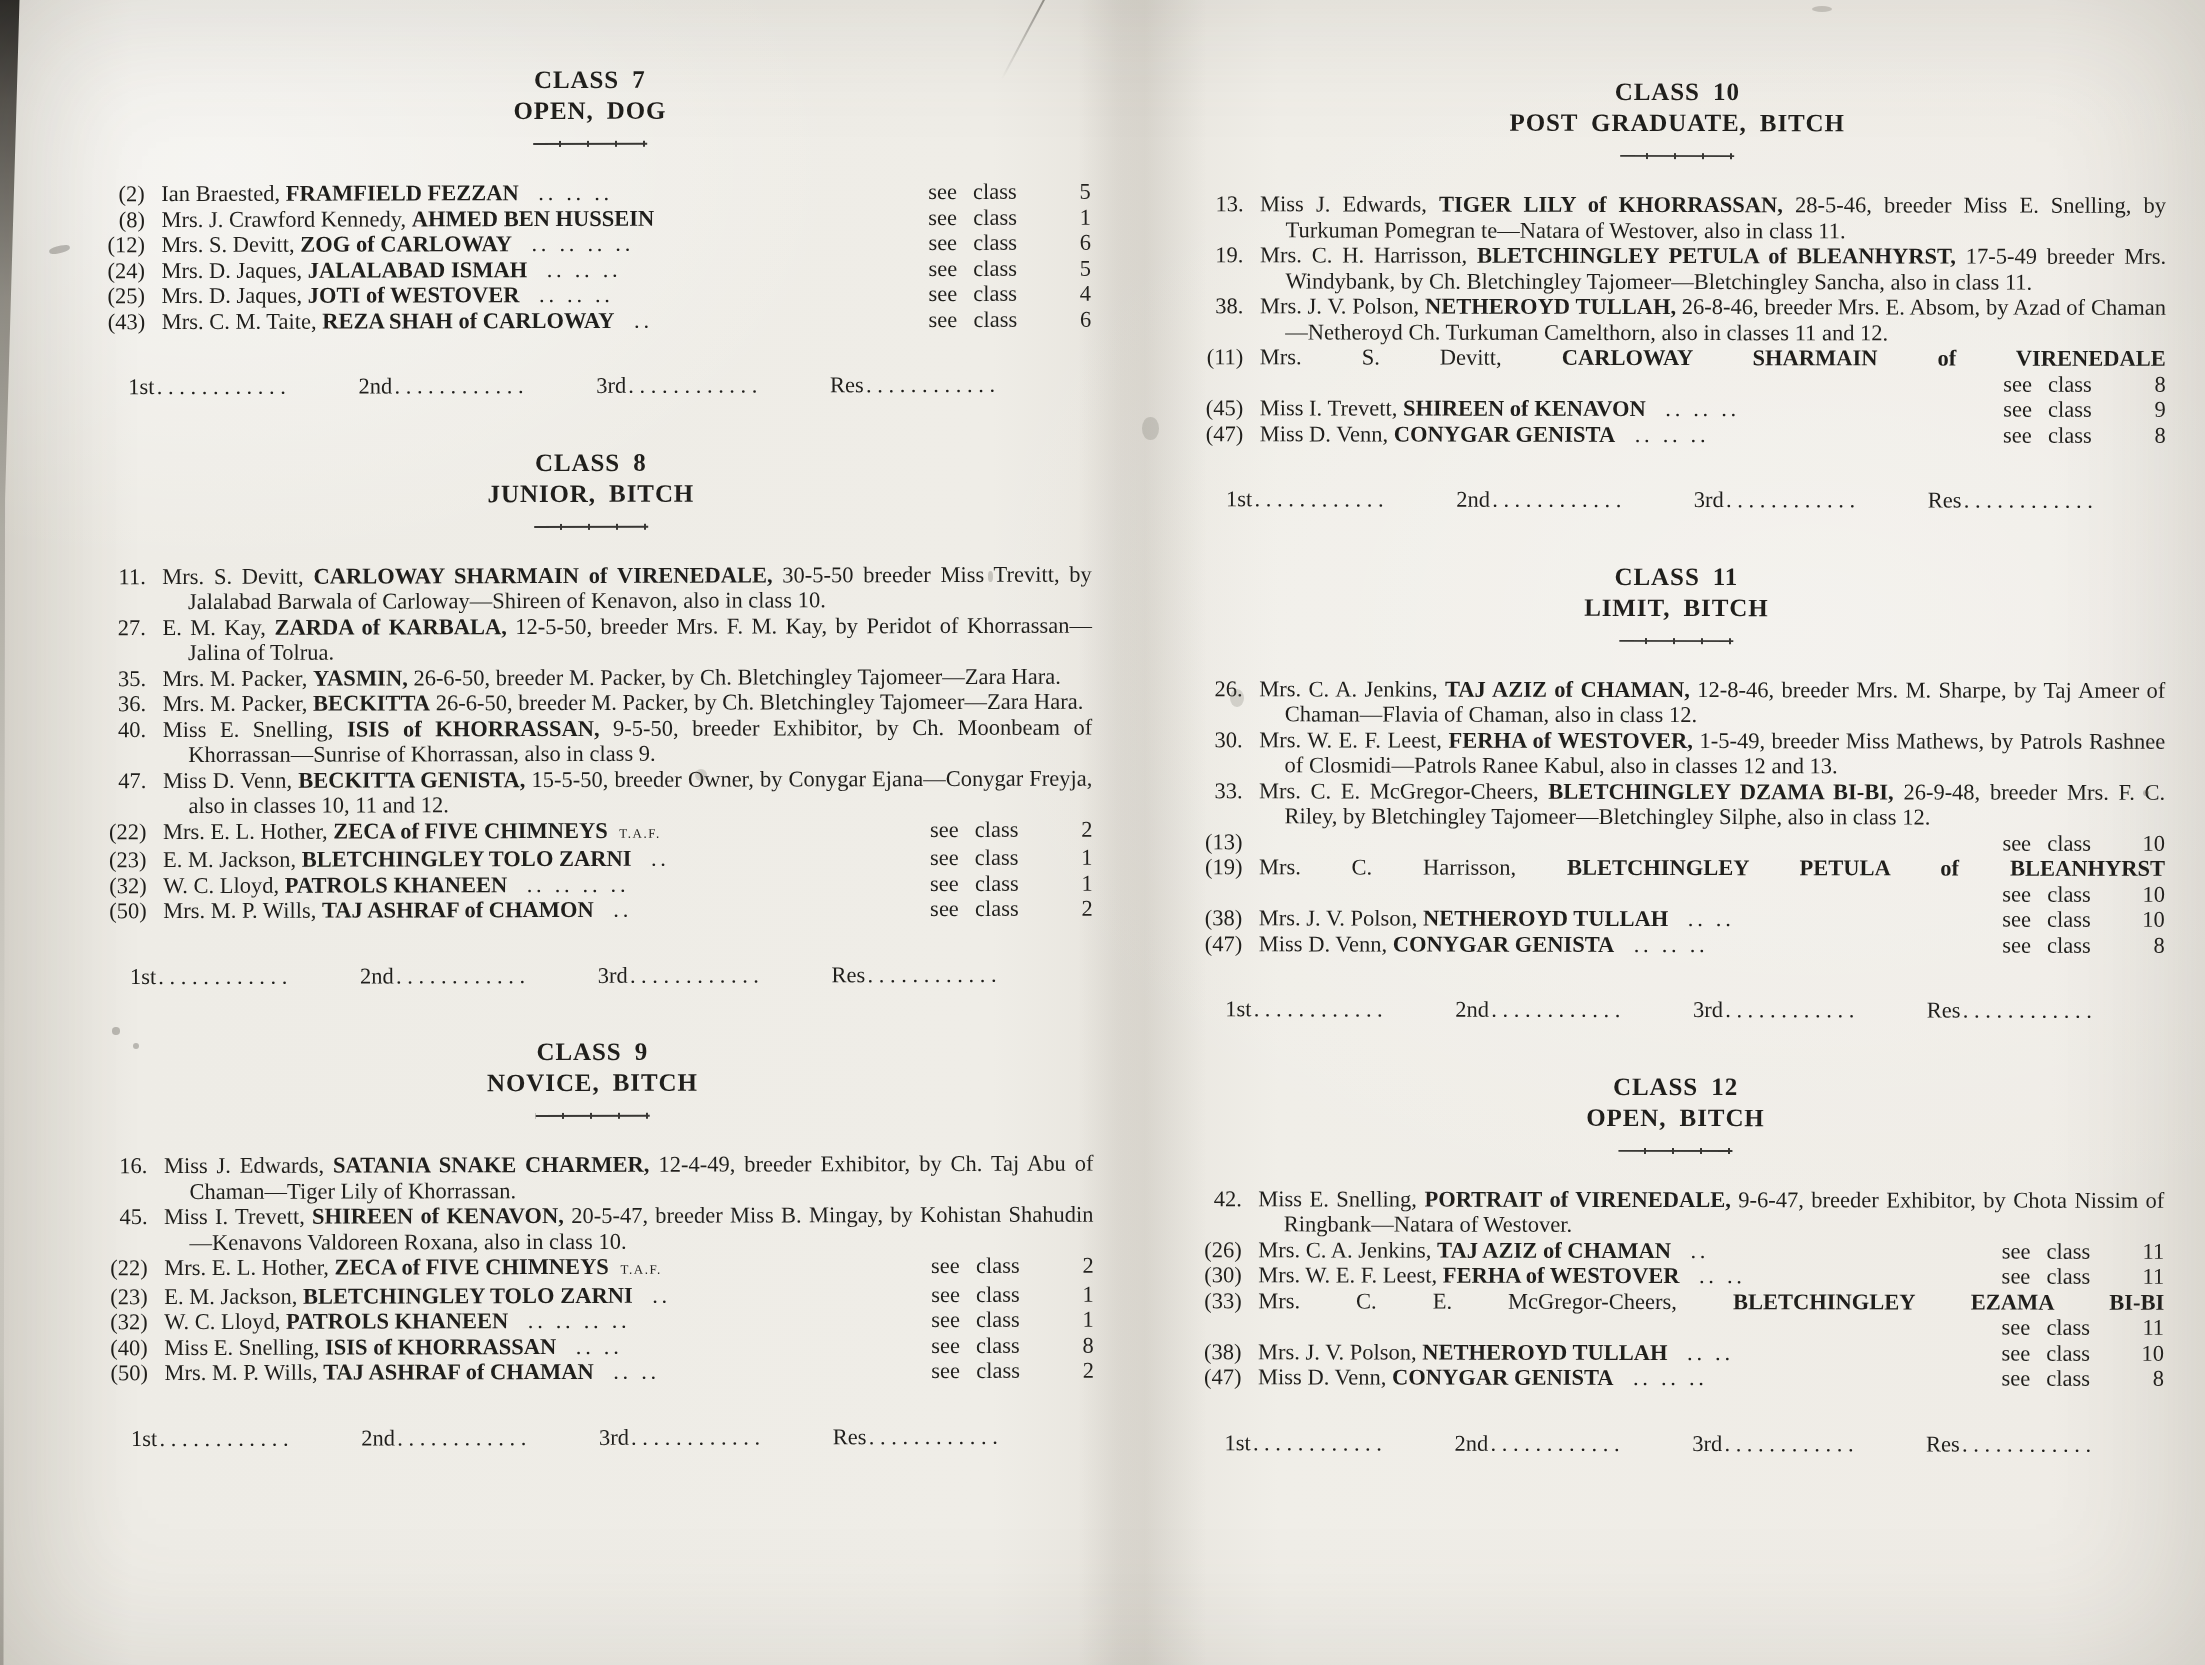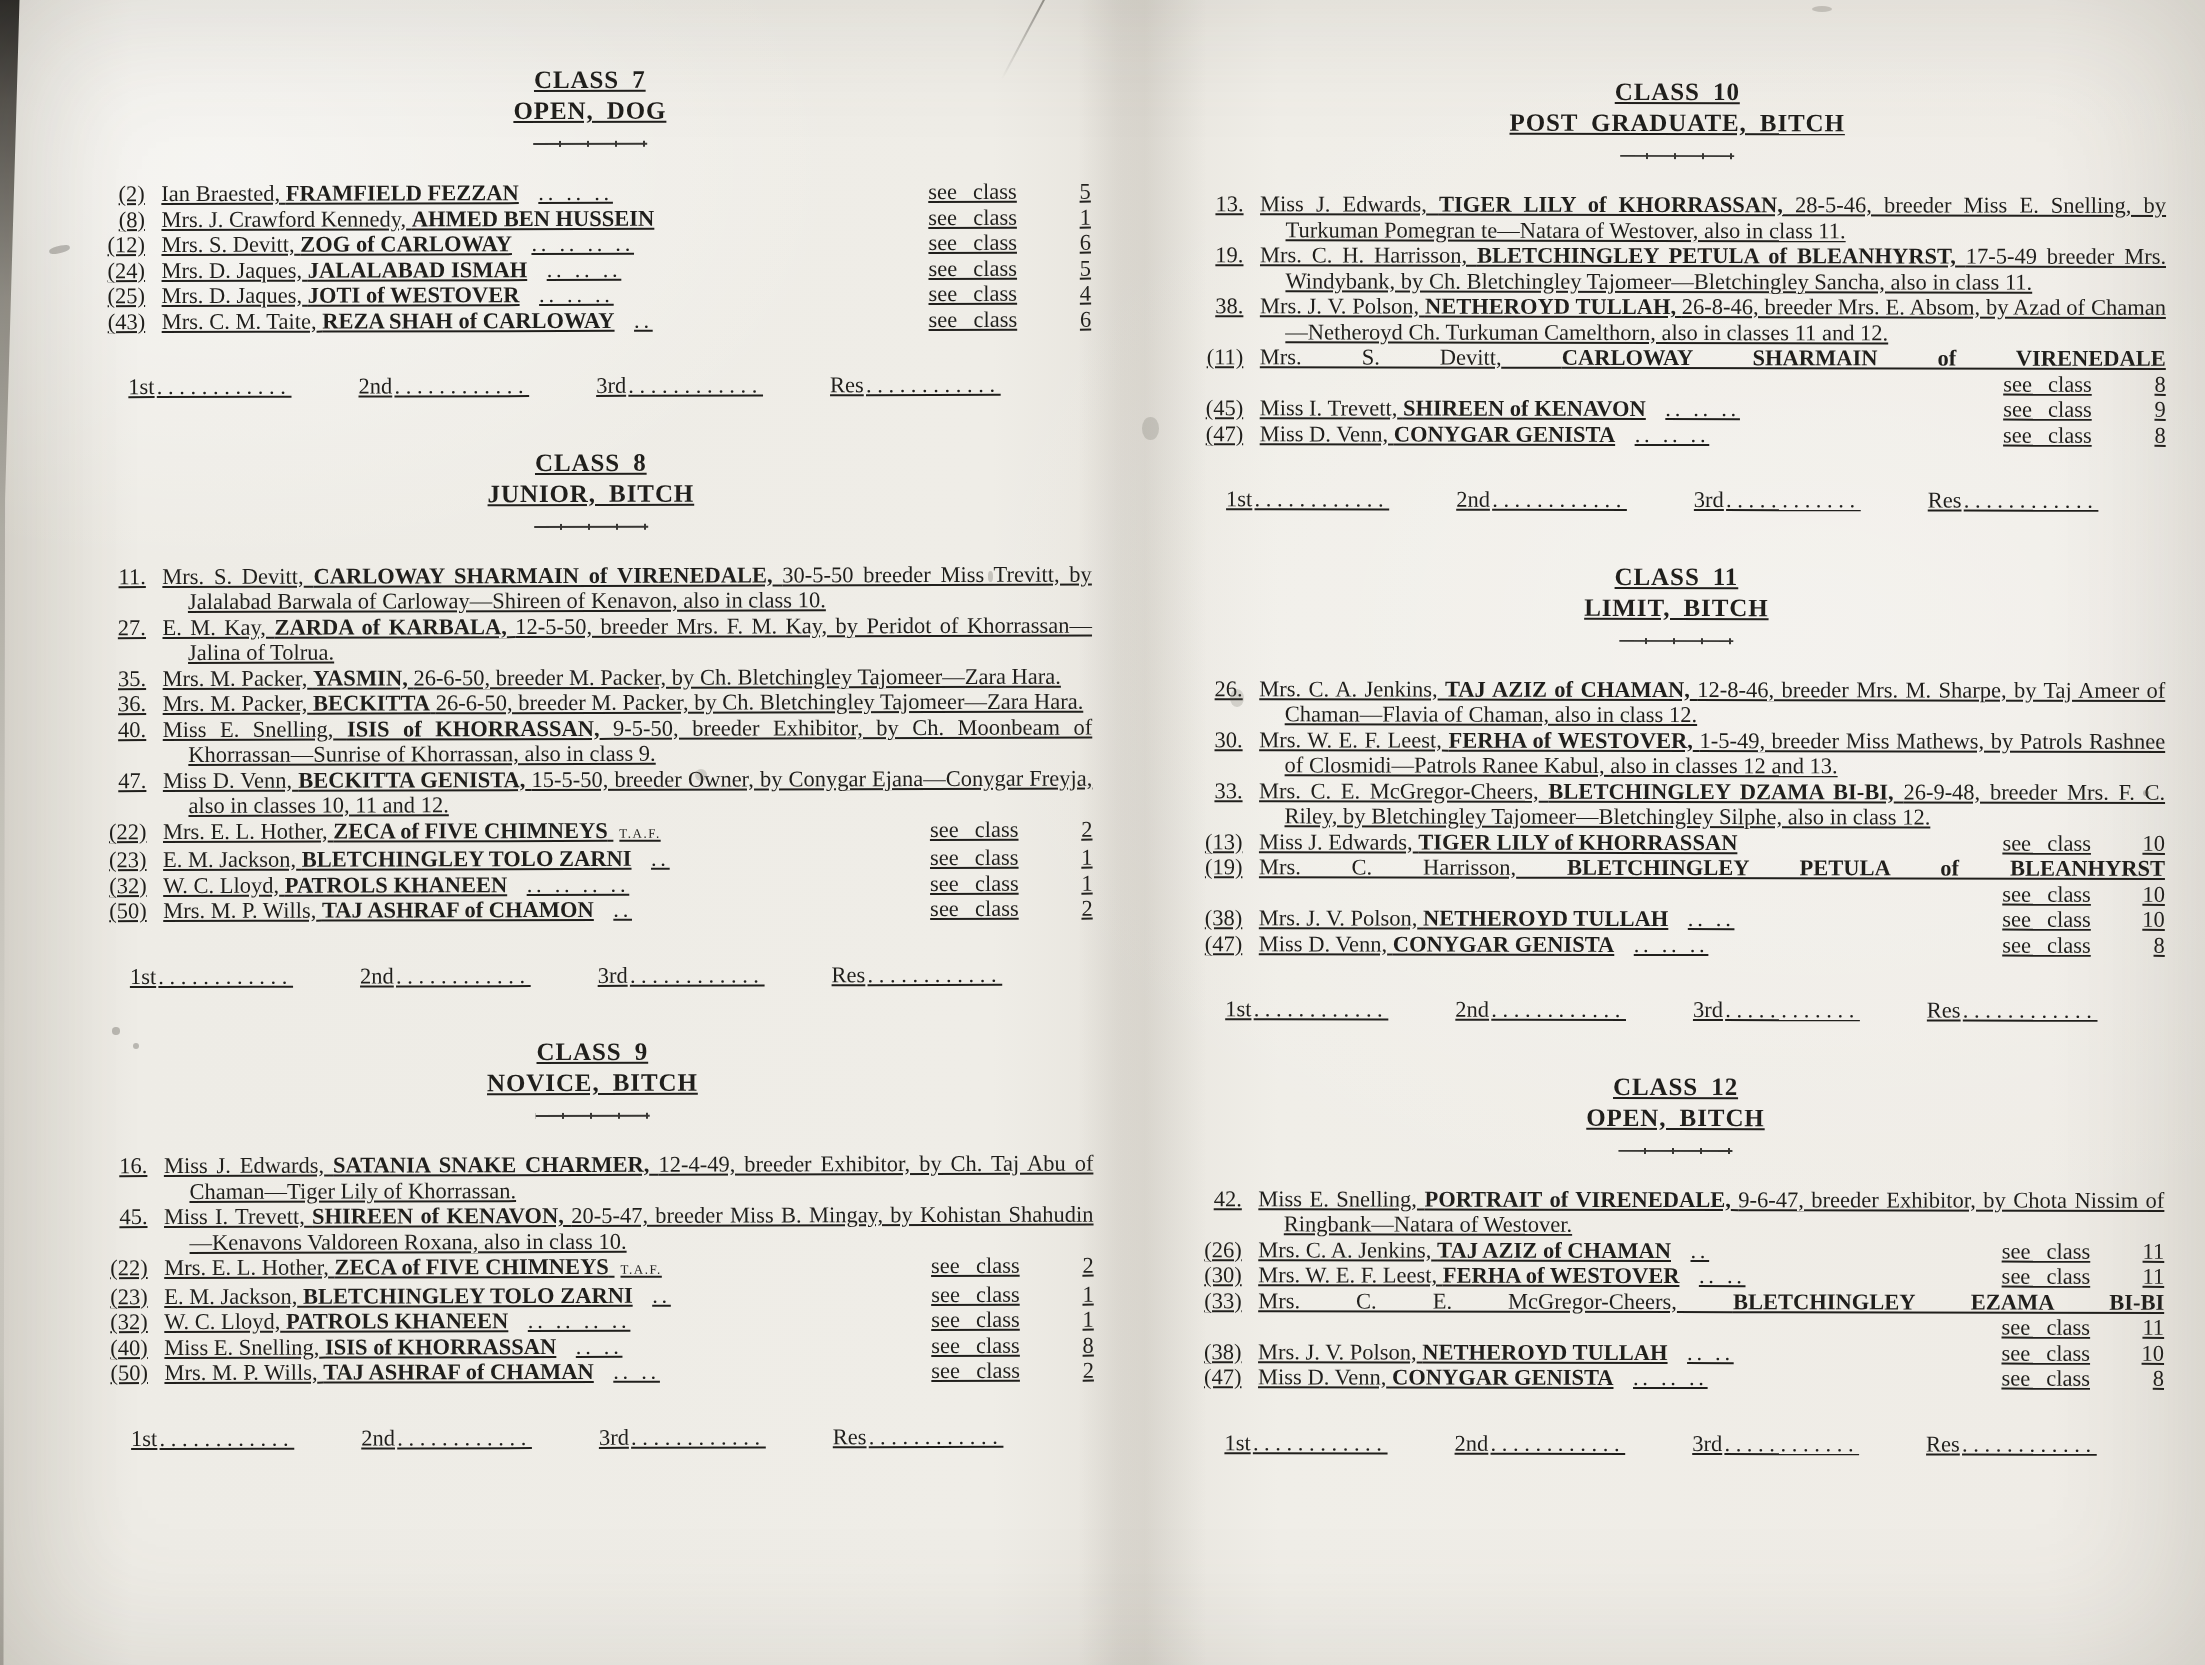--- a/index.html
+++ b/index.html
@@ -9,21 +9,21 @@
   body {
     width:2205px; height:1666px; overflow:hidden;
     font-family:"Liberation Serif","DejaVu Serif",serif;
     color:var(--ink);
     background:
       radial-gradient(1049px 674px at 10% 10%, rgba(255,255,255,.45), transparent 60%),
       radial-gradient(1349px 974px at 82% 38%, rgba(255,255,255,.30), transparent 65%),
       linear-gradient(90deg,#dedbd3 0%, #eeece6 6%, #efede7 45%, #e7e4dd 51%, #f0eee8 58%, #efece6 93%, #e6e3dc 100%),
       var(--paper);
   }
-  .spread { position:relative; width:2205px; height:1666px; display:flex;text-decoration:underline; }
+  .spread { position:relative; width:2205px; height:1666px; display:flex; }
   .spread::after { content:""; position:absolute; inset:0; pointer-events:none;
       box-shadow: inset 0 0 142px rgba(96,90,78,.17); }
 
   .page { position:relative; }
   .page.left  { width:1118px; padding:64px 25.5px 0 91px; transform:rotate(-0.15deg); }
   .page.right { flex:1;       padding:76px 40px 0 69px;  transform:rotate(0.10deg); }
 
   
   .klass-head { text-align:center; margin:0 0 33px; }
   .klass-title, .klass-sub {
@@ -349,21 +349,20 @@
           <div class="entry">
             <span class="num">30.</span>
             <div class="body full"><span class="owner">Mrs. W. E. F. Leest,</span> <b class="dog">FERHA of WESTOVER,</b> <span class="rest">1-5-49, breeder Miss Mathews, by Patrols Rashnee of Closmidi—Patrols Ranee Kabul, also in classes 12 and 13.</span></div>
           </div>
           <div class="entry">
             <span class="num">33.</span>
             <div class="body full"><span class="owner">Mrs. C. E. McGregor-Cheers,</span> <b class="dog">BLETCHINGLEY DZAMA BI-BI,</b> <span class="rest">26-9-48, breeder Mrs. F. C. Riley, by Bletchingley Tajomeer—Bletchingley Silphe, also in class 12.</span></div>
           </div>
           <div class="entry">
             <span class="num">(13)</span>
-            <div class="body"><span class="owner">Miss J. Edwards,</span> <b class="dog">TIGER LILY of KHORRASSAN</b></div>
             <span class="see">
               <span class="see-label">see class</span>
               <span class="see-num">10</span>
             </span>
           </div>
           <div class="entry">
             <span class="num">(19)</span>
             <div class="body justify-last"><span class="owner">Mrs. C. Harrisson,</span> <b class="dog">BLETCHINGLEY PETULA of BLEANHYRST</b></div>
           </div>
           <div class="entry see-row">

